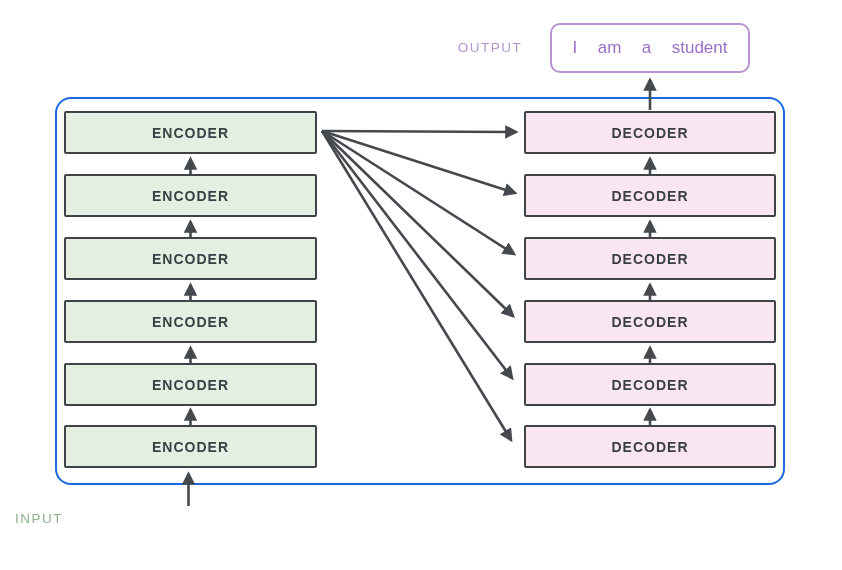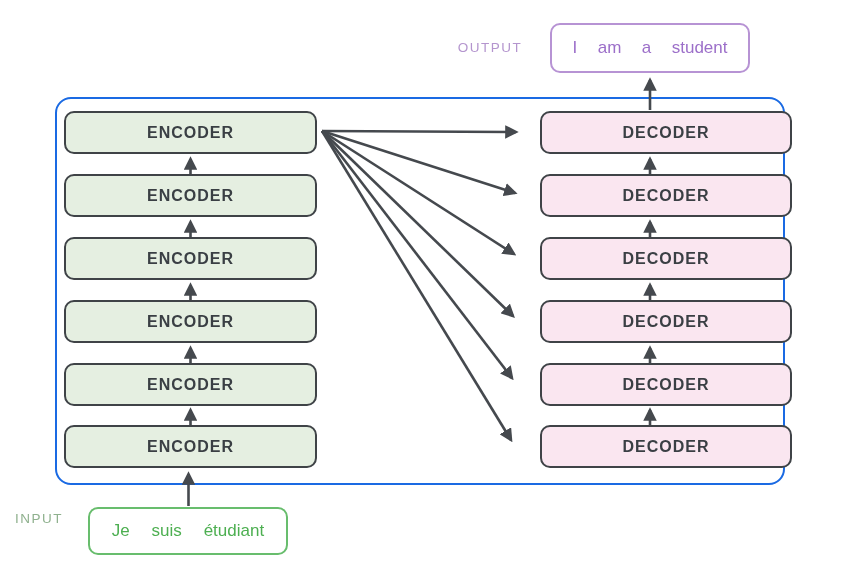--- a/index.html
+++ b/index.html
@@ -21,26 +21,26 @@
     position:relative;width:842px;height:570px;background:#ffffff;overflow:hidden;
     font-family:"Liberation Sans", sans-serif;
   }
   .container{
     position:absolute;left:55px;top:97px;width:730px;height:388px;
     border:2.5px solid var(--container-border);border-radius:16px;
     box-sizing:border-box;background:#ffffff;
   }
   .box{
     position:absolute;height:43px;box-sizing:border-box;
-    border:2.5px solid var(--box-border);border-radius:10px;
+    border:2.5px solid var(--box-border);border-radius:2px;
     display:flex;align-items:center;justify-content:center;
-    font-size:16px;font-weight:600;letter-spacing:1px;color:var(--box-text);
+    font-size:14px;font-weight:600;letter-spacing:1px;color:var(--box-text);
   }
   .enc{left:64px;width:253px;background:var(--encoder-fill);}
-  .dec{left:524px;width:252px;background:var(--decoder-fill);margin-left:16px;}
+  .dec{left:524px;width:252px;background:var(--decoder-fill);}
   .io-box{
     position:absolute;box-sizing:border-box;background:#ffffff;
     display:flex;align-items:center;justify-content:space-evenly;
     font-size:17px;border-radius:10px;
   }
   .output-box{
     left:550px;top:23px;width:200px;height:50px;
     border:2.5px solid var(--output-border);color:var(--output-text);
   }
   .input-box{
@@ -102,25 +102,20 @@
       <span>DECODER</span>
     </div>
   <div class="box dec" style="top:363px">
       <span>DECODER</span>
     </div>
   <div class="box dec" style="top:425px">
       <span>DECODER</span>
     </div>
 
   <div class="side-label input-label">INPUT</div>
-  <div class="io-box input-box">
-    <span>Je</span>
-    <span>suis</span>
-    <span>étudiant</span>
-  </div>
 
   <svg class="arrows" width="842" height="570" viewBox="0 0 842 570">
     <defs>
       <marker id="ah" viewBox="0 0 10 10" refX="8" refY="5" markerWidth="5.2" markerHeight="5.2" orient="auto-start-reverse">
         <path d="M0,0 L10,5 L0,10 z" fill="#45494e"></path>
       </marker>
     </defs>
 
     <line x1="190.5" y1="174" x2="190.5" y2="159" marker-end="url(#ah)"></line>
     <line x1="190.5" y1="237" x2="190.5" y2="222" marker-end="url(#ah)"></line>

